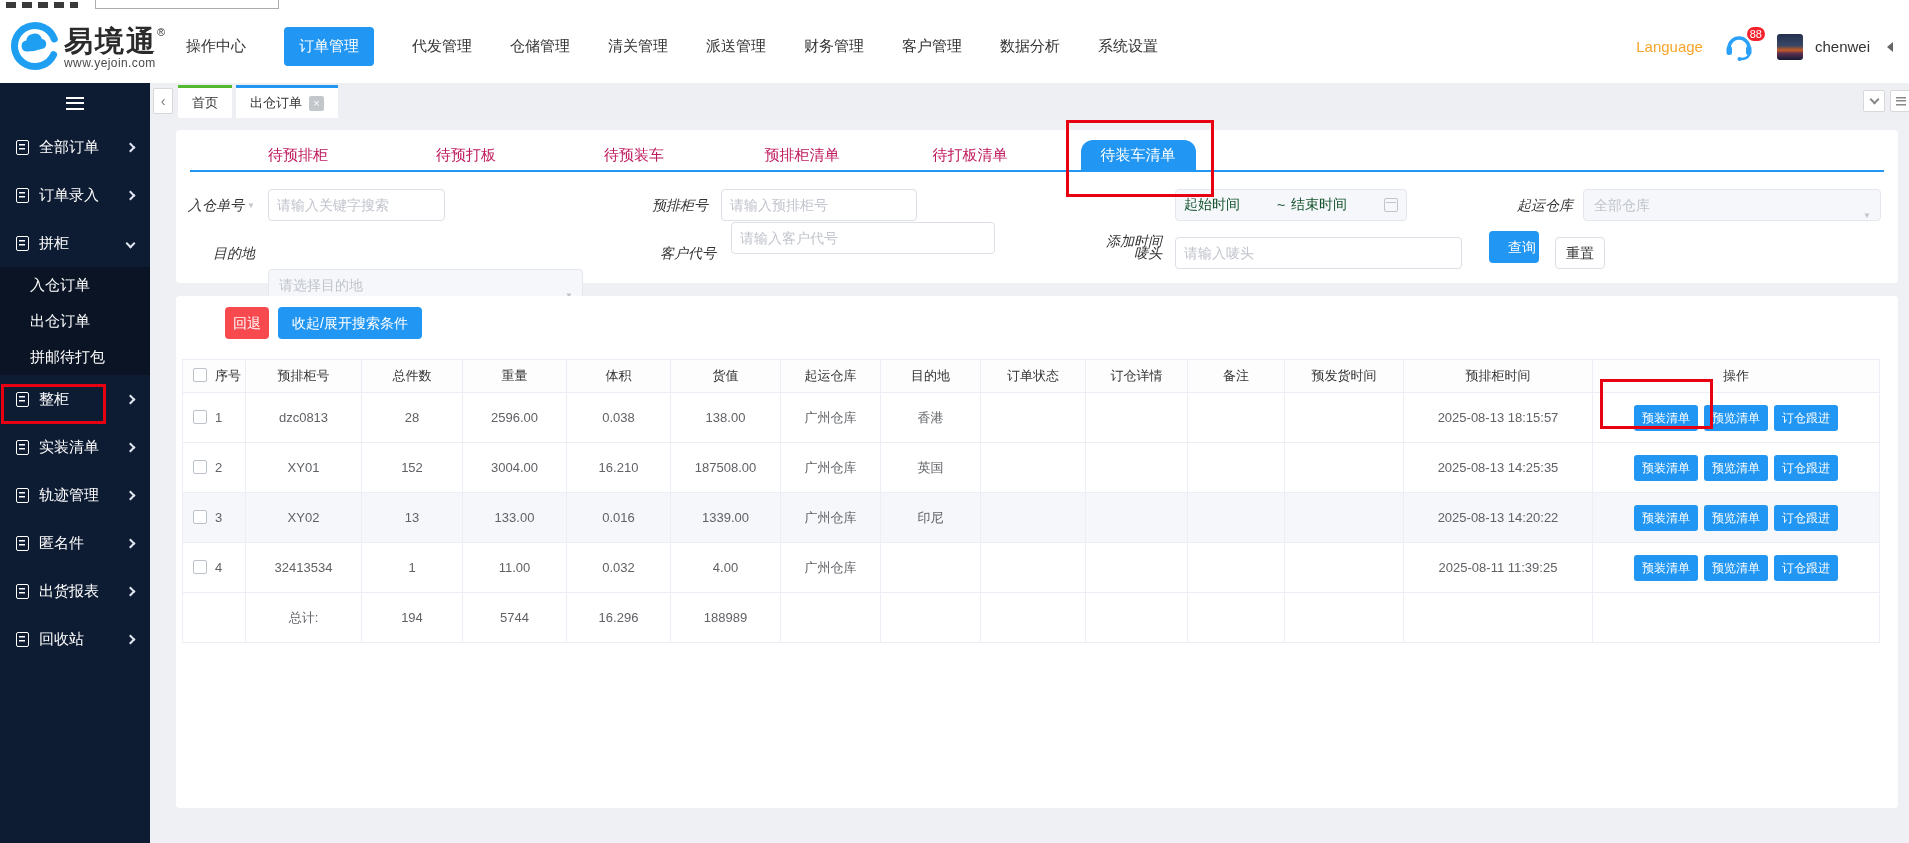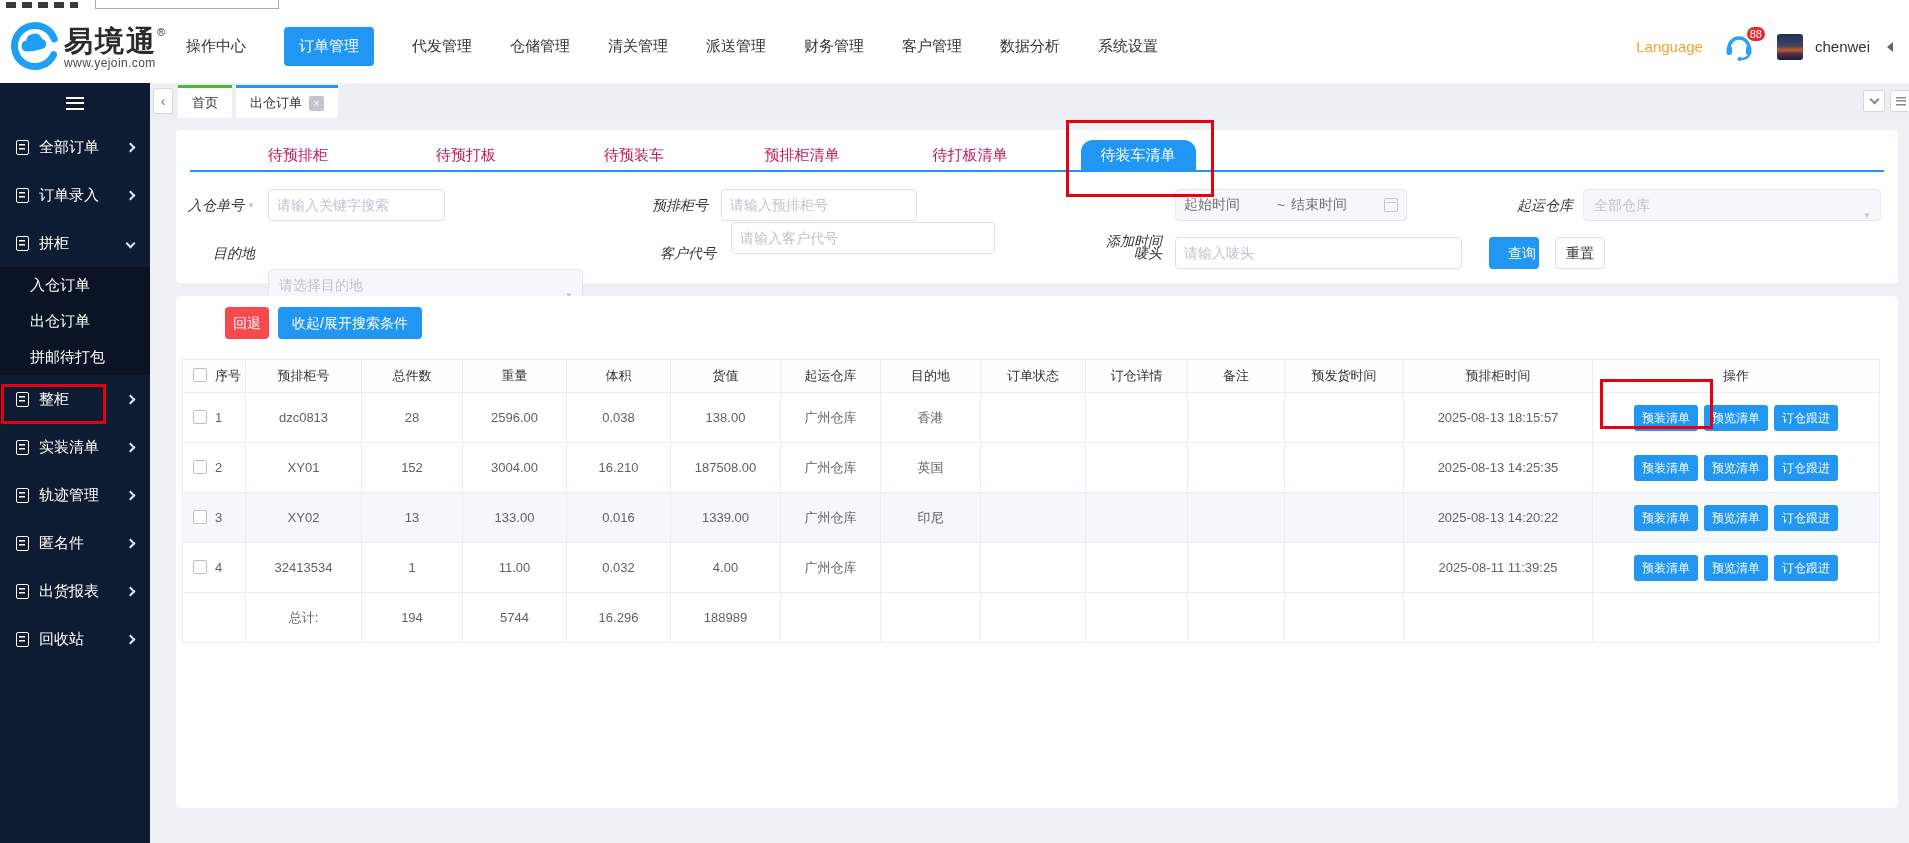--- a/index.html
+++ b/index.html
@@ -91,30 +91,30 @@
   .fld { position:absolute; height:32px; }
   input.txt { width:100%; height:32px; border:1px solid #dcdfe6; border-radius:4px;
     padding:0 8px; font-size:14px; color:#333; outline:none; font-family:inherit; }
   input.txt::placeholder { color:#c0c4cc; }
   .sel { width:100%; height:32px; background:#f5f7fa; border:1px solid #e4e7ed; border-radius:4px;
     padding:0 24px 0 10px; font-size:14px; color:#c0c4cc; line-height:30px; position:relative; cursor:pointer;
     white-space:nowrap; overflow:hidden; }
   .sel-caret { position:absolute; right:9px; top:11px; font-size:8px; color:#c0c4cc; }
   .lbl-caret { font-size:8px; color:#c0c4cc; margin-left:3px; vertical-align:2px; }
   .dates { width:100%; height:32px; background:#f5f7fa; border:1px solid #e4e7ed; border-radius:4px;
-    display:flex; align-items:center; padding:0 8px; gap:6px; font-size:14px; color:#737373; }
+    display:flex; align-items:center; padding:0 8px; gap:6px; font-size:14px; color:#14532d; }
   .dates .seg { flex:1; }
   .cal-icon { width:14px; height:14px; border:1px solid #c0c4cc; border-radius:2px; position:relative; flex:0 0 auto; }
   .cal-icon::before { content:""; position:absolute; left:1px; right:1px; top:3px; height:1px; background:#c0c4cc; }
   .btn { display:inline-block; height:32px; line-height:32px; text-align:center; border-radius:4px;
     font-size:14px; cursor:pointer; user-select:none; }
   .btn-blue { background:#2196f3; color:#fff; }
   .btn-red { background:#f8494f; color:#fff; }
   .btn-plain { background:#fff; color:#333; border:1px solid #dcdfe6; line-height:30px; }
-  .q-btn { position:absolute; left:1313px; top:107px; width:50px;padding-left:16px; }
+  .q-btn { position:absolute; left:1313px; top:101px; width:50px;padding-left:16px; }
   .r-btn { position:absolute; left:1379px; top:107px; width:50px; }
 
   
   .tb-back { position:absolute; left:49px; top:11px; width:44px; }
   .tb-toggle { position:absolute; left:102px; top:11px; padding:0 14px; }
 
   
   .tbl-wrap { position:absolute; left:6px; top:63px; width:1698px; }
   table.grid { width:100%; border-collapse:collapse; table-layout:fixed; }
   .grid th { height:33px; font-size:13px; font-weight:400; color:#333; background:#fdfdfd;

